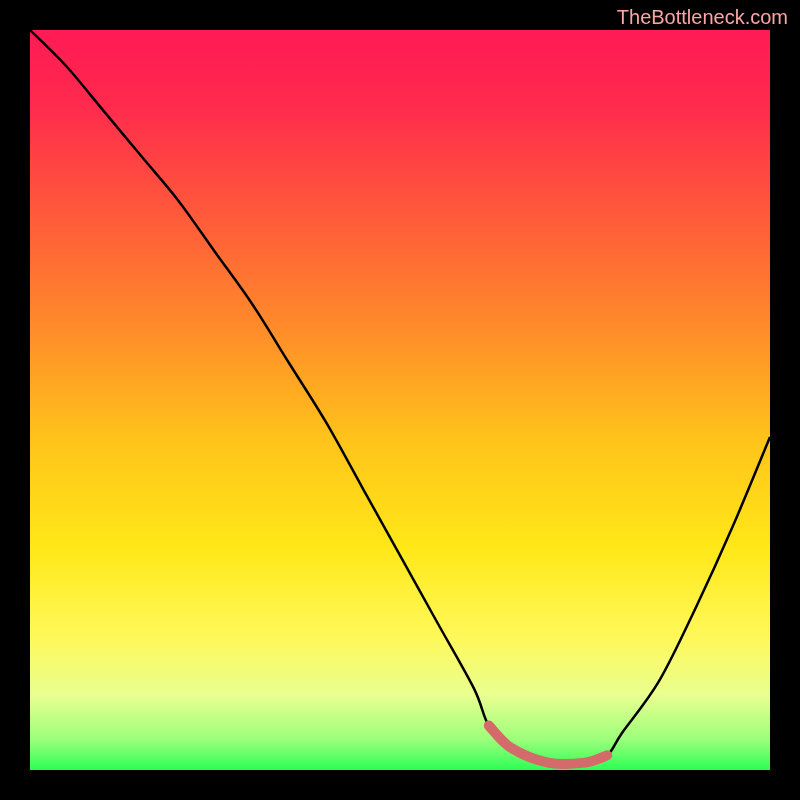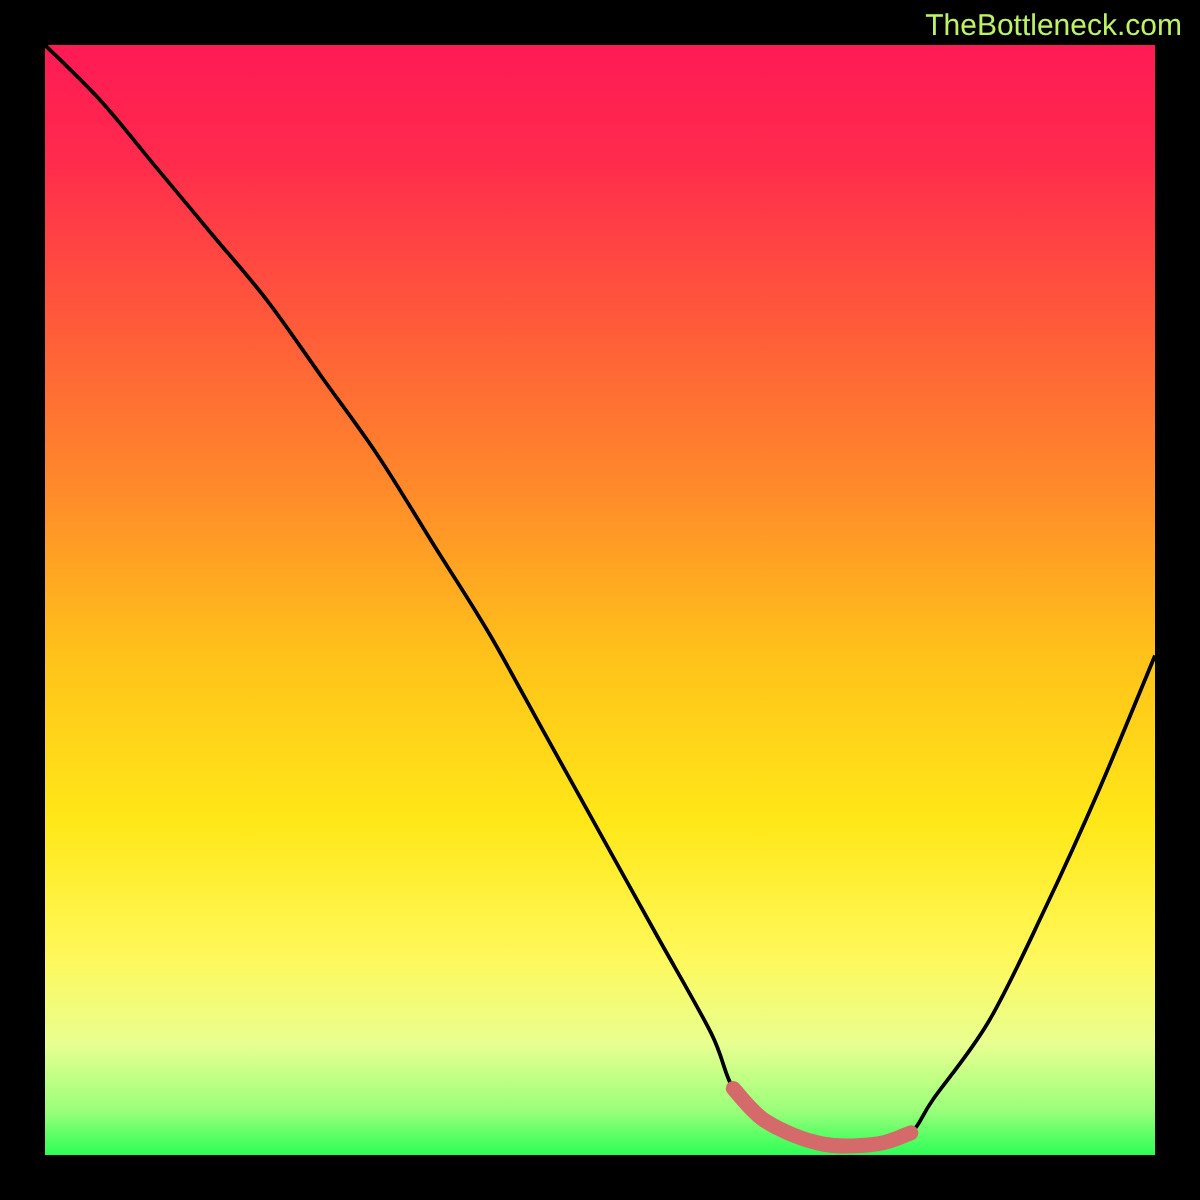--- a/index.html
+++ b/index.html
@@ -1,18 +1,18 @@
 <!DOCTYPE html>
 <html><head>
 <meta charset="utf-8">
 <style>
   * { margin: 0; padding: 0; box-sizing: border-box; }
   body { width: 800px; height: 800px; overflow: hidden; font-family: Arial, sans-serif; }
   .container { width: 800px; height: 800px; background: #000; position: relative; }
-  .watermark { position: absolute; top: 6px; right: 12px; color: #bef264; font-size: 20px; font-weight: 500; z-index: 10; }
+  .watermark { position: absolute; top: 6px; right: 12px; color: #fca5a5; font-size: 20px; font-weight: 500; z-index: 10; }
   .plot-area { position: absolute; left: 30px; top: 30px; width: 740px; height: 740px; }
   svg.curve { position: absolute; left: 0; top: 0; width: 100%; height: 100%; }
 </style>
 </head>
 <body>
 
 <div class="container">
   <div class="watermark">TheBottleneck.com</div>
   <div class="plot-area">
     <svg class="curve" viewBox="0 0 740 740" preserveAspectRatio="none">

